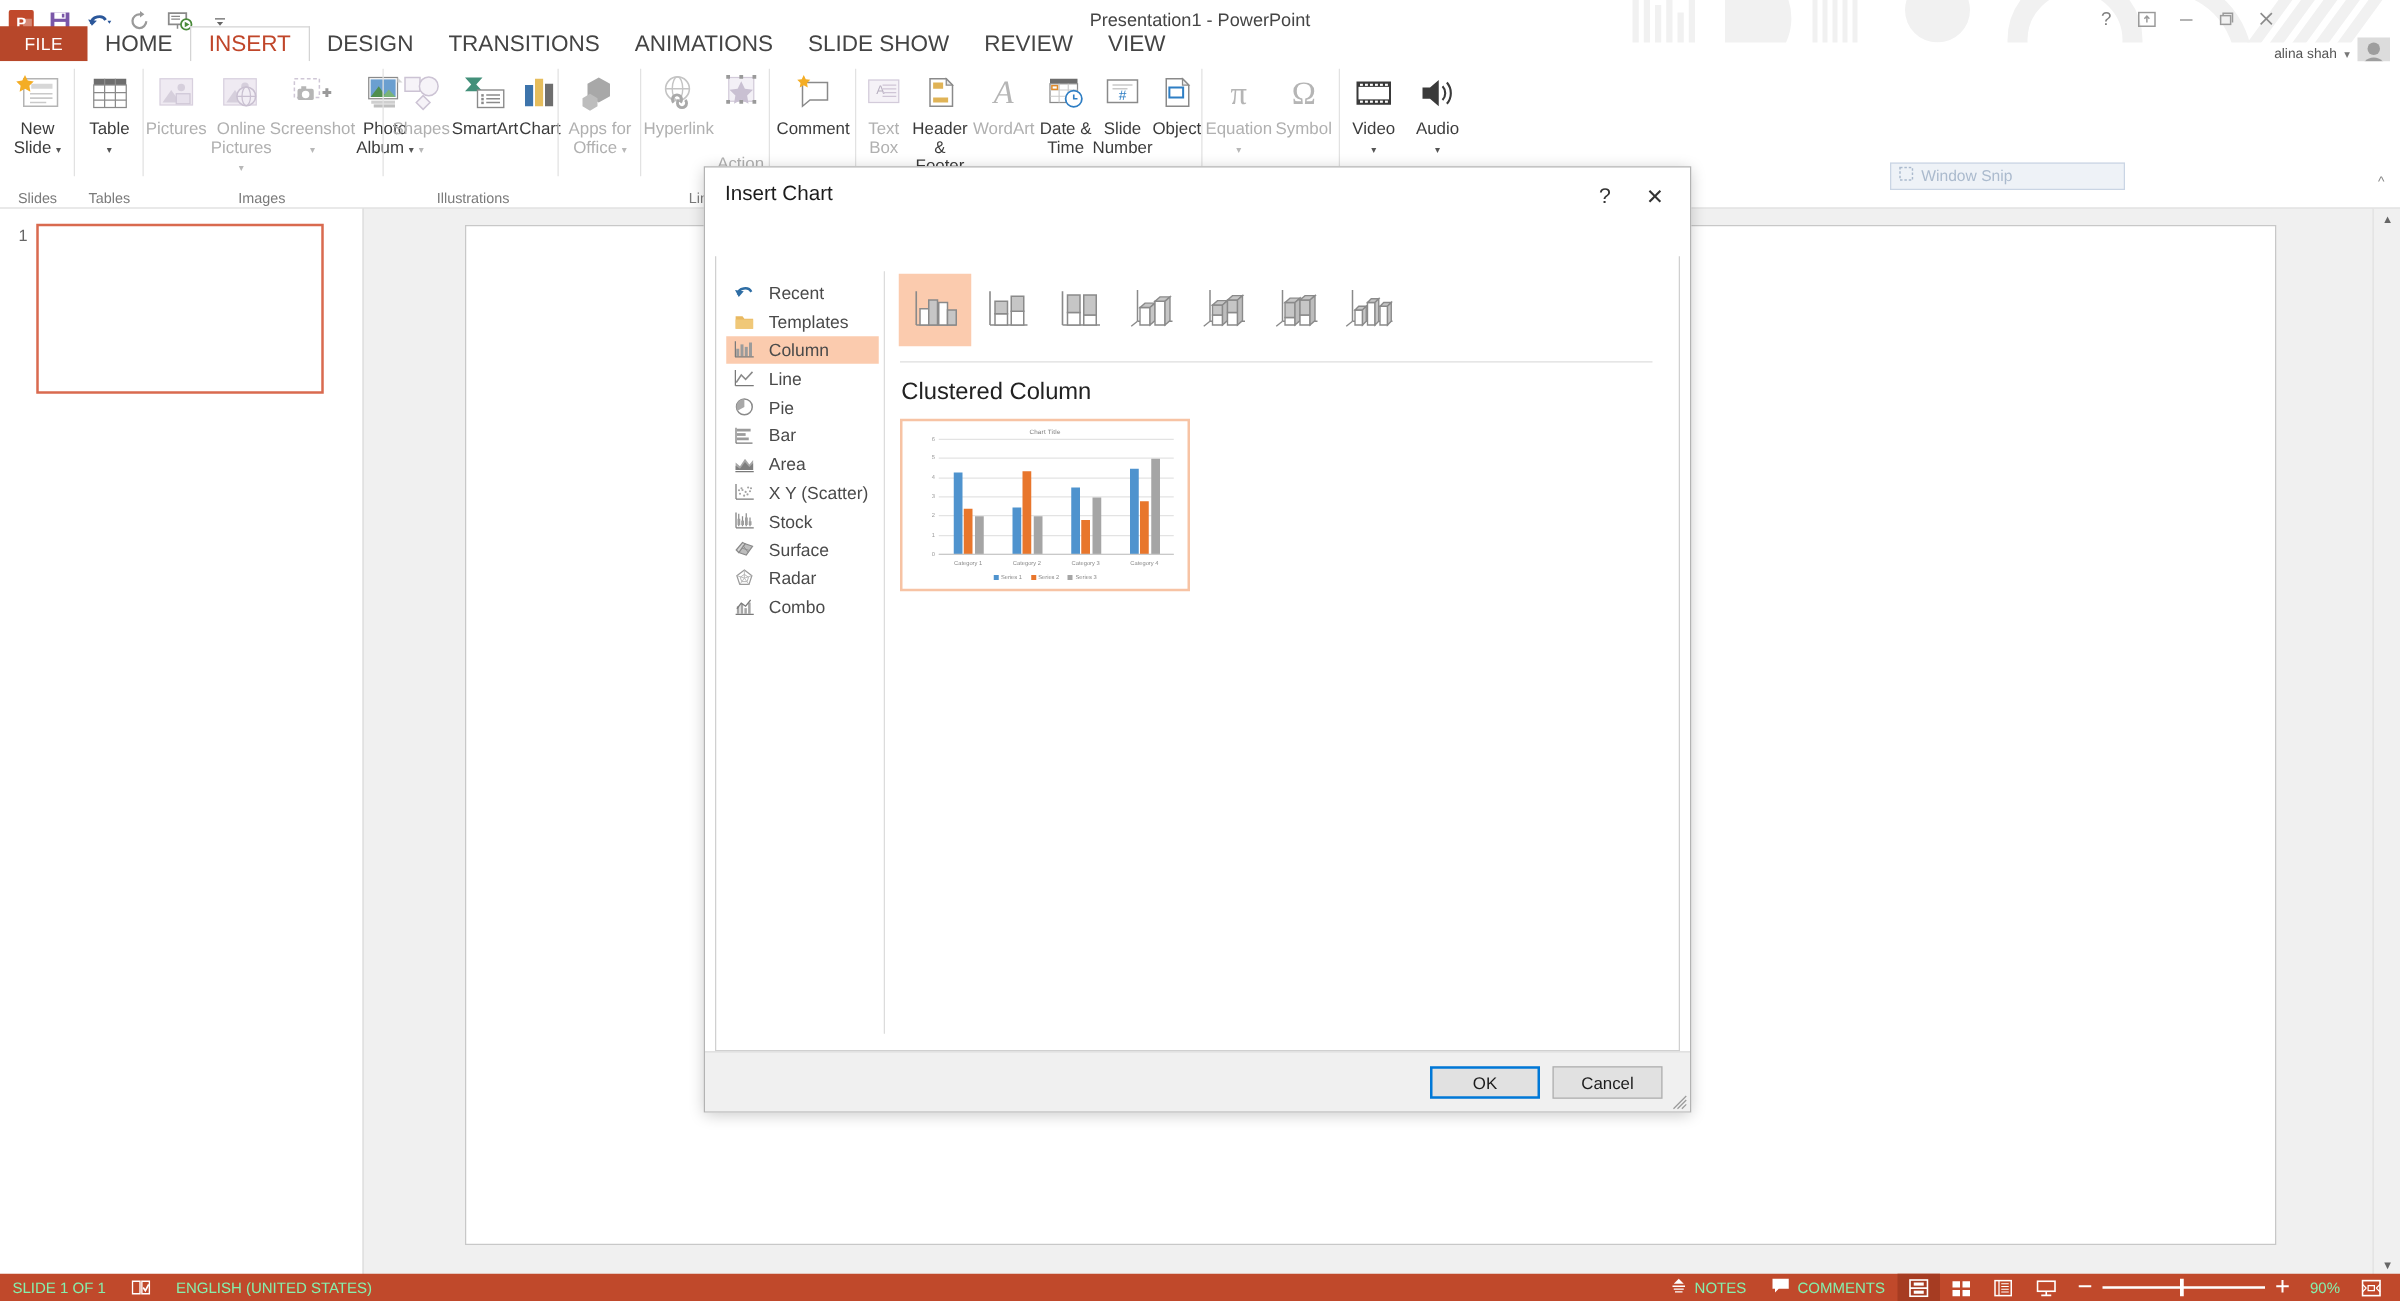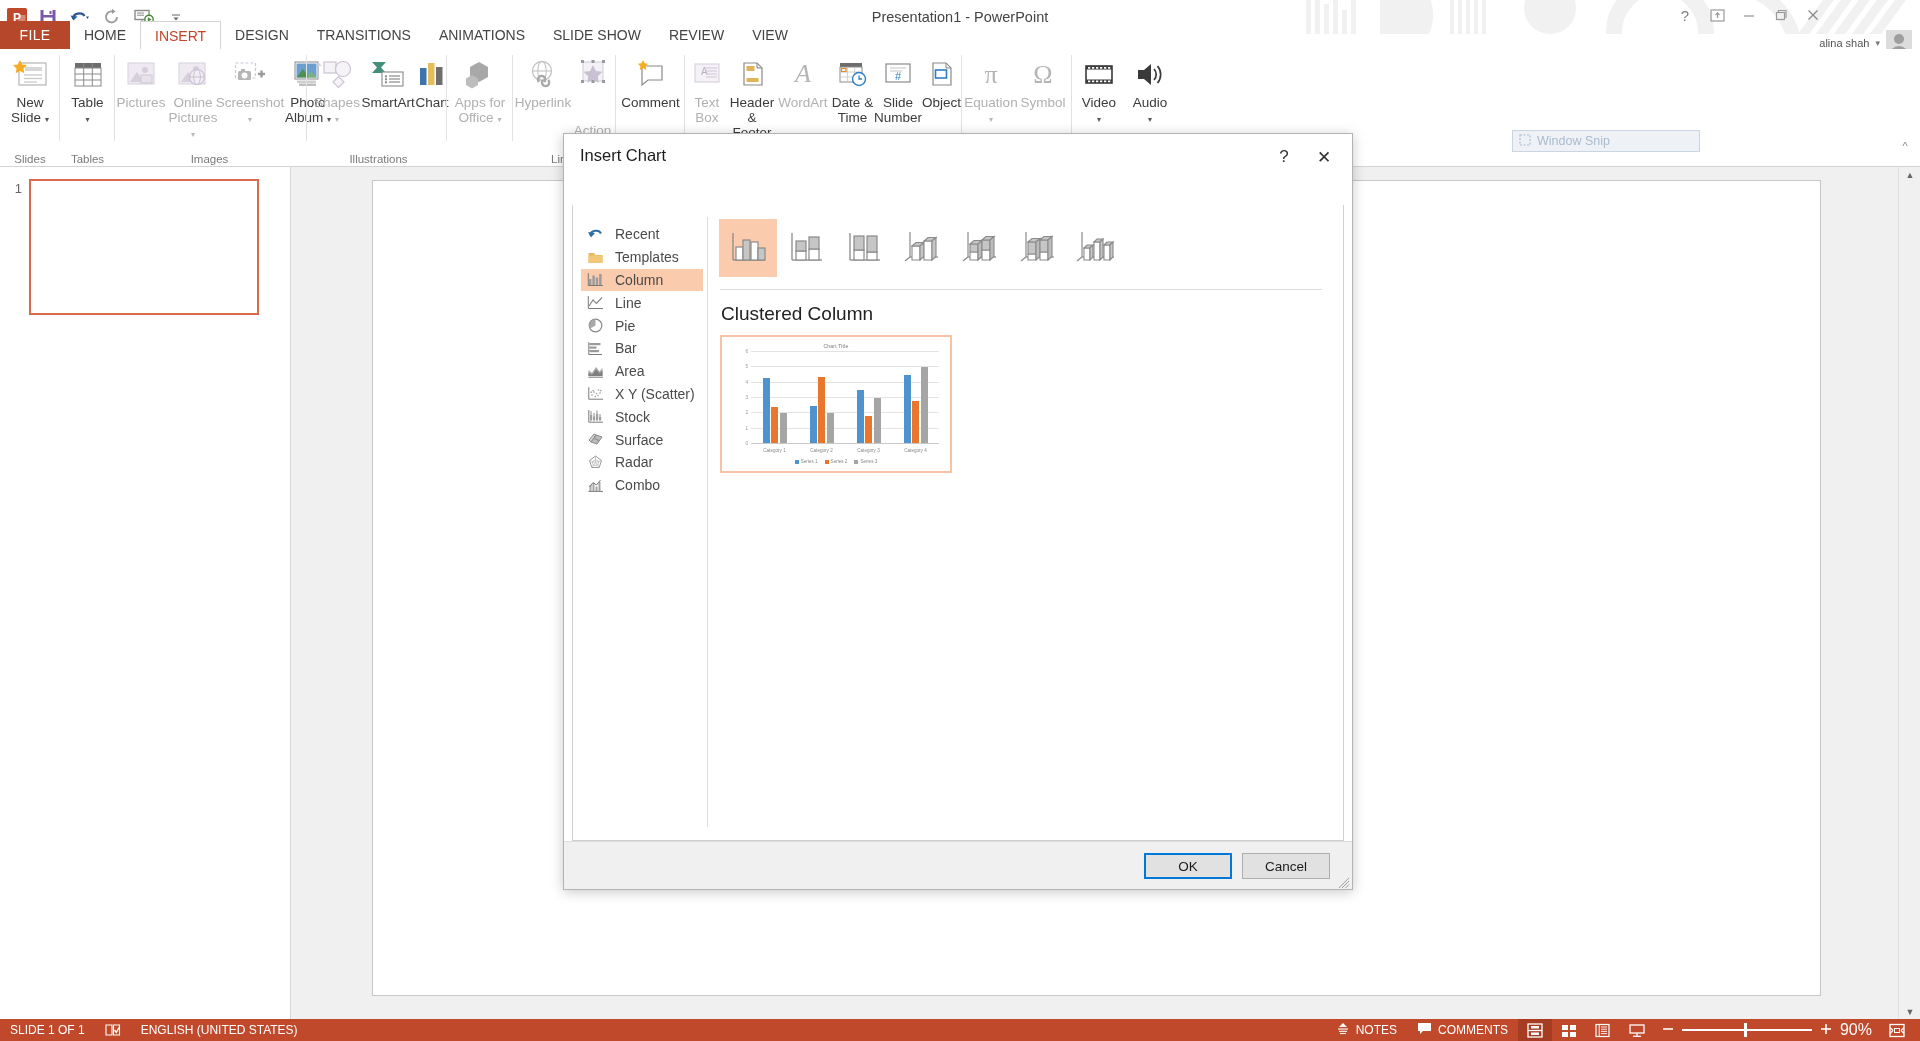--- a/index.html
+++ b/index.html
@@ -42,21 +42,21 @@
     position: absolute; left: 0; top: 21px; width: 1920px; height: 28px;
     display: flex; align-items: flex-end;
   }
   .tab-file {
     width: 70px; height: 28px; background: #b7472a; color: #fff;
     display: flex; align-items: center; justify-content: center;
     font-size: 14px; letter-spacing: .3px; cursor: pointer;
   }
   .tab {
     height: 28px; padding: 0 14px; display: flex; align-items: center; justify-content: center;
-    font-size: 14px; color: #444; cursor: pointer; background: transparent;
+    font-size: 18px; color: #444; cursor: pointer; background: transparent;
   }
   .tab.active { background: #fff; color: #c0462a; border-left: 1px solid #d4d4d4; border-right: 1px solid #d4d4d4; border-top: 1px solid #d4d4d4; }
 
   
   .ribbon {
     position: absolute; left: 0; top: 49px; width: 1920px; height: 118px;
     background: #fff; border-bottom: 1px solid #d4d4d4;
   }
   .rgroup { position: absolute; top: 0; height: 118px; }
   .rgroup .sep { position: absolute; right: 0; top: 6px; width: 1px; height: 86px; background: #e2e2e2; }
@@ -157,32 +157,32 @@
     position: absolute; top: 11px; height: 26px; width: 88px;
     display: flex; align-items: center; justify-content: center;
     font-size: 13.5px; color: #1c1c1c; background: #e1e1e1; border: 1px solid #adadad; cursor: pointer;
   }
   .btn.primary { border: 2px solid #0078d7; background: #e1e1e1; }
   .resize-grip { position: absolute; right: 2px; bottom: 2px; width: 12px; height: 12px; }
 
   
   .statusbar {
     position: absolute; left: 0; bottom: 0; width: 1920px; height: 22px;
-    background: #c0492b; display: flex; align-items: center; color: #ffffff; font-size: 12px;
+    background: #c0492b; display: flex; align-items: center; color: #86efac; font-size: 12px;
   }
   .sb-item { display: flex; align-items: center; gap: 6px; padding: 0 10px; height: 22px; cursor: pointer; }
   .sb-item.static { cursor: default; }
   .sb-right { position: absolute; right: 0; top: 0; height: 22px; display: flex; align-items: center; }
   .viewbtn { width: 34px; height: 22px; display: flex; align-items: center; justify-content: center; cursor: pointer; }
   .viewbtn.on { background: #a63c22; }
   .zoomctl { display: flex; align-items: center; gap: 8px; padding: 0 8px; }
   .zline { position: relative; width: 130px; height: 22px; display: flex; align-items: center; }
   .zline .track { width: 100%; height: 1.5px; background: #fff; }
   .zline .knob { position: absolute; left: 62px; top: 4px; width: 3px; height: 14px; background: #fff; }
-  .zpct { font-size: 16px; min-width: 32px; text-align: right; }
+  .zpct { font-size: 12px; min-width: 32px; text-align: right; }
 </style>
 </head>
 <body>
 
 <div id="app">
 
   <div class="titlebar">
     <div class="title-deco">
       <svg width="620" height="110" viewBox="0 0 620 110">
         <g fill="#f1f1f1">

